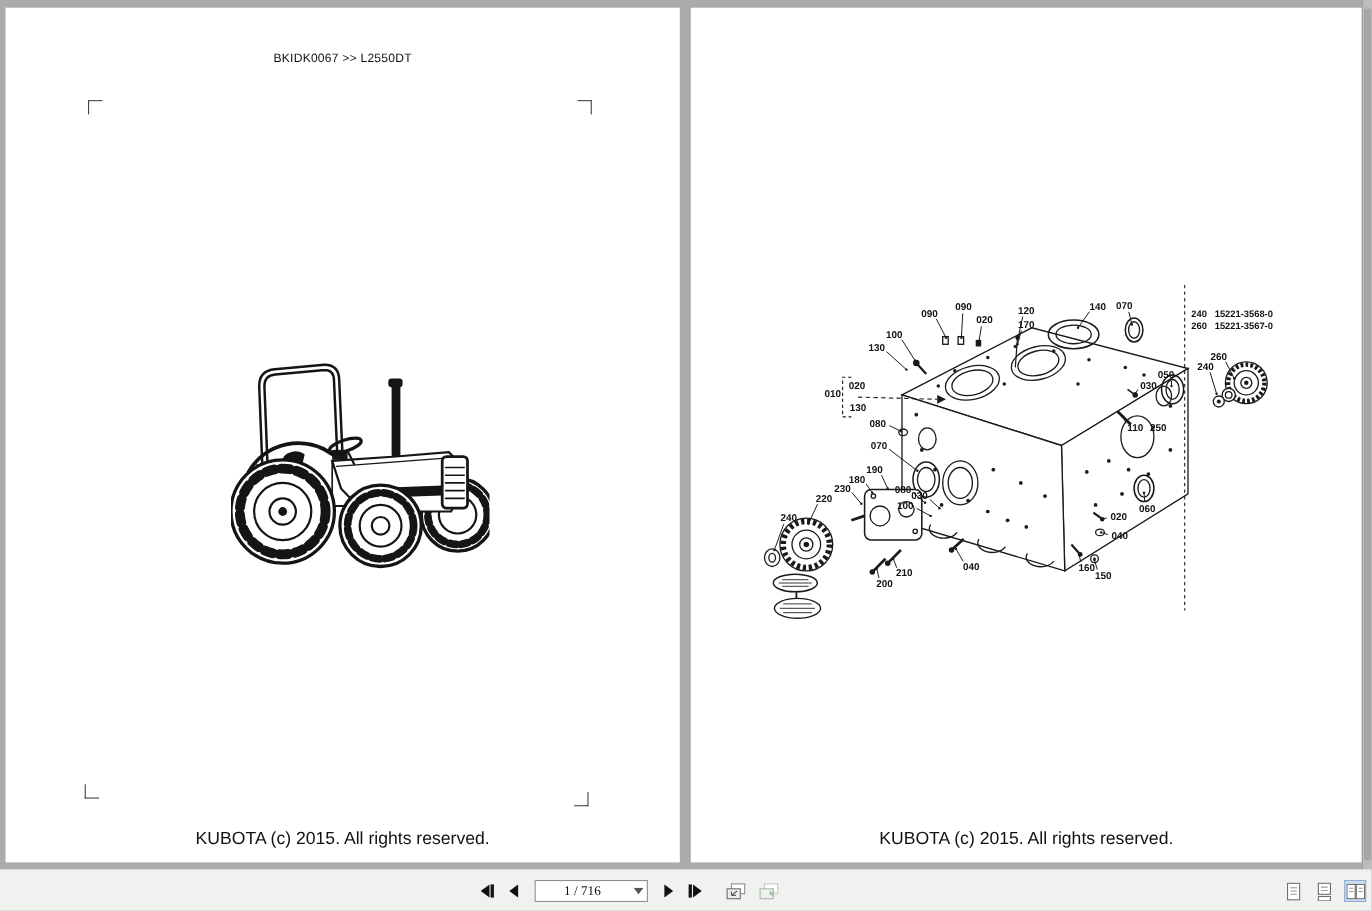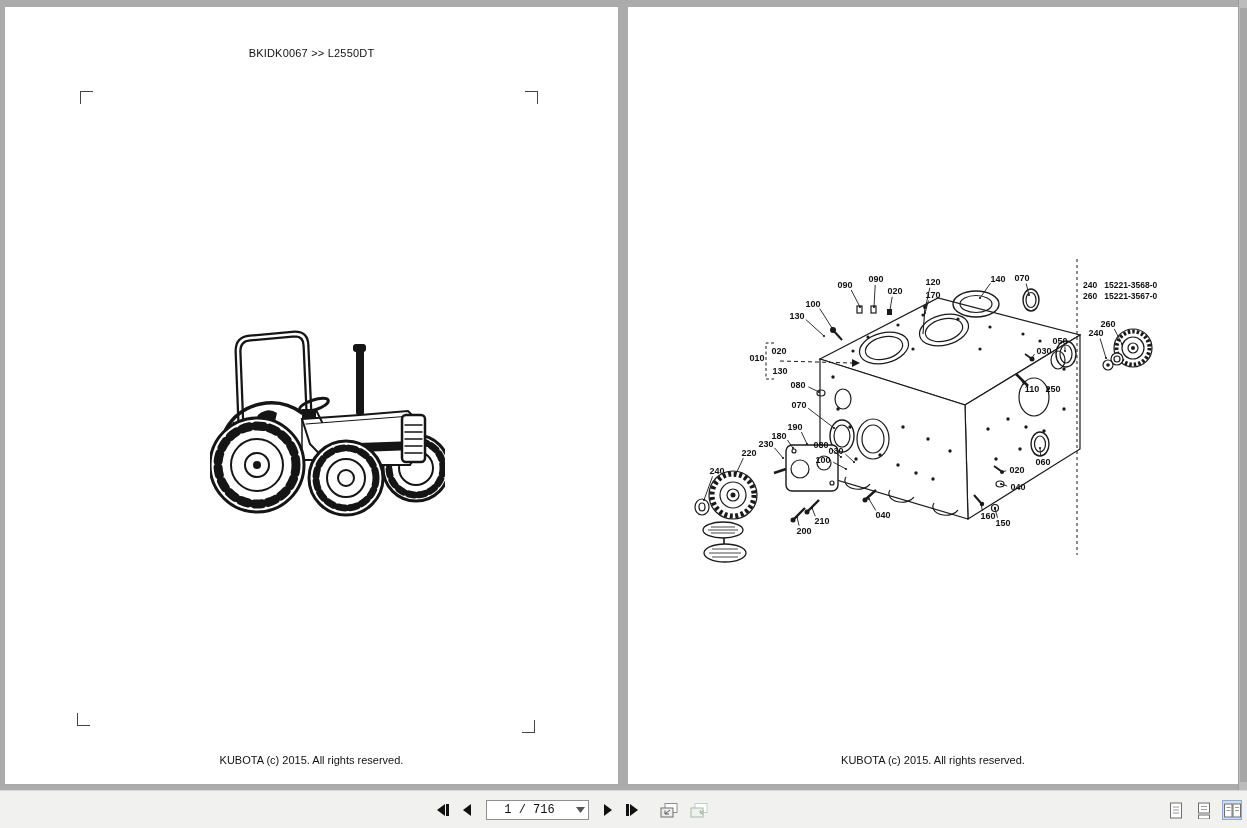--- a/index.html
+++ b/index.html
@@ -10,21 +10,21 @@
 
   
   .content { position:absolute; left:0; top:0; right:0; height:790px; background:#ababab; }
   .page { position:absolute; top:7px; height:777px; background:#fff; }
   .page-left  { left:5px;   width:613px; }
   .page-right { left:628px; width:610px; }
 
   .page-header { position:absolute; top:40px; left:0; right:0; text-align:center;
                  font-size:11px; color:#111; white-space:pre; letter-spacing:0.2px; }
   .page-footer { position:absolute; top:747px; left:0; right:0; text-align:center;
-                 font-size:11px; color:#111; white-space:pre; }
+                 font-size:16px; color:#111; white-space:pre; }
 
   
   .cmark { position:absolute; width:13px; height:13px; }
   .cmark.tl { left:75px;  top:84px;  border-top:1px solid #444; border-left:1px solid #444; }
   .cmark.tr { left:520px; top:84px;  border-top:1px solid #444; border-right:1px solid #444; }
   .cmark.bl { left:72px;  top:706px; border-bottom:1px solid #444; border-left:1px solid #444; }
   .cmark.br { left:517px; top:713px; border-bottom:1px solid #444; border-right:1px solid #444; }
 
   .tractor { position:absolute; left:205px; top:312px; width:235px; height:200px; }
   .crankcase { position:absolute; left:0; top:0; width:610px; height:777px; }
@@ -38,21 +38,21 @@
   
   .toolbar { position:absolute; left:0; right:0; bottom:0; height:38px;
              background:#f1f1f0; border-top:1px solid #dadada; }
   .nav-group { position:absolute; left:432px; top:0; height:38px; display:flex; align-items:center; gap:3px; }
   .tbtn { width:22px; height:24px; border:none; background:transparent; display:flex;
           align-items:center; justify-content:center; cursor:pointer; padding:0; }
   .page-box { width:103px; height:20px; background:#fff; border:1px solid #8f8f8f;
               display:flex; align-items:center; margin:0 4px; }
   .page-box input { flex:1; border:none; outline:none; background:transparent;
                     font-size:12px; text-align:center; color:#111; width:80px;
-                    font-family:Liberation Mono, monospace; }
+                    font-family:Liberation Serif, serif; }
   .page-caret { width:16px; height:100%; display:flex; align-items:center; justify-content:center;
                 cursor:pointer; }
   .view-hist { display:flex; gap:8px; margin-left:12px; align-items:center; }
 
   .layout-group { position:absolute; right:5px; top:0; height:38px; display:flex;
                   align-items:center; gap:8px; }
   .libtn { width:20px; height:20px; display:flex; align-items:center; justify-content:center;
            cursor:pointer; border:1px solid transparent; }
   .libtn.selected { background:#cfdff3; border:1px solid #8aaad2; }
 </style>

